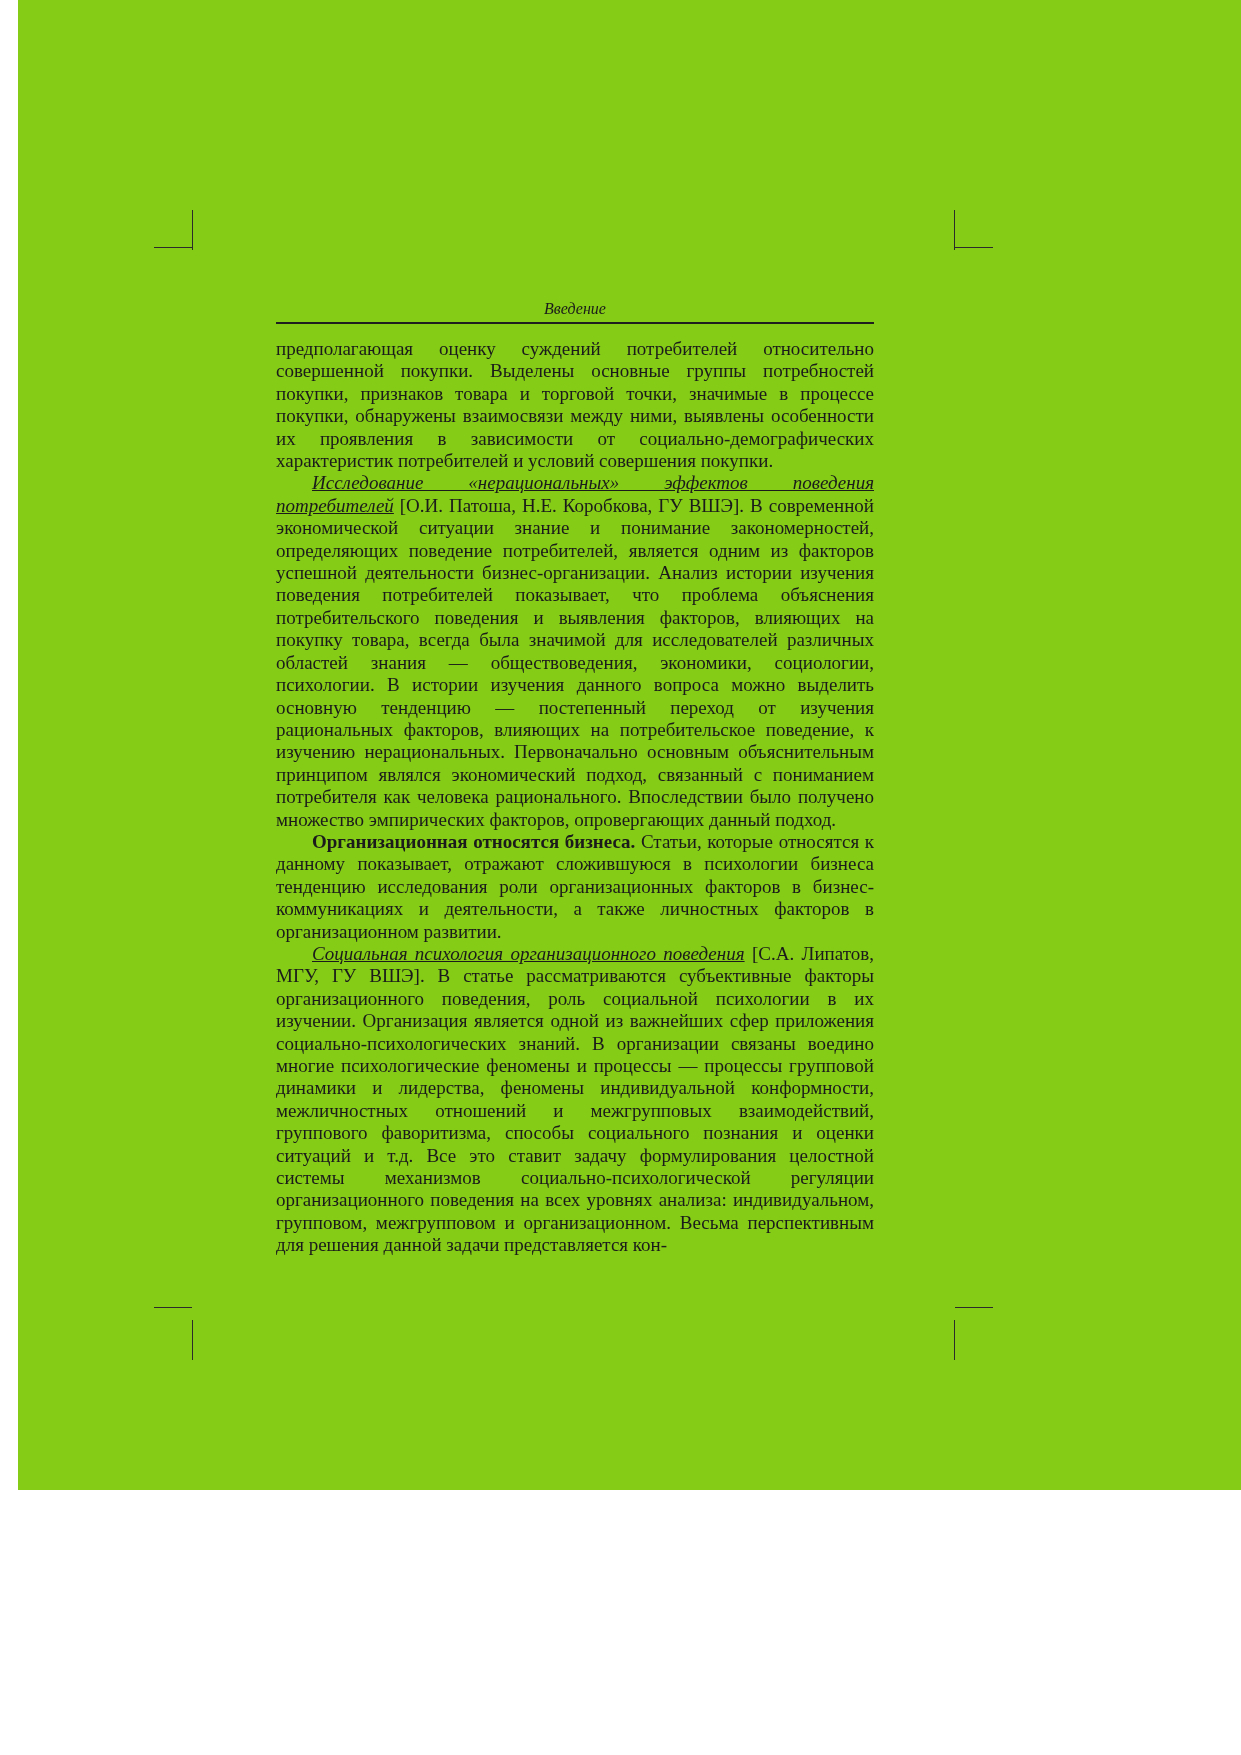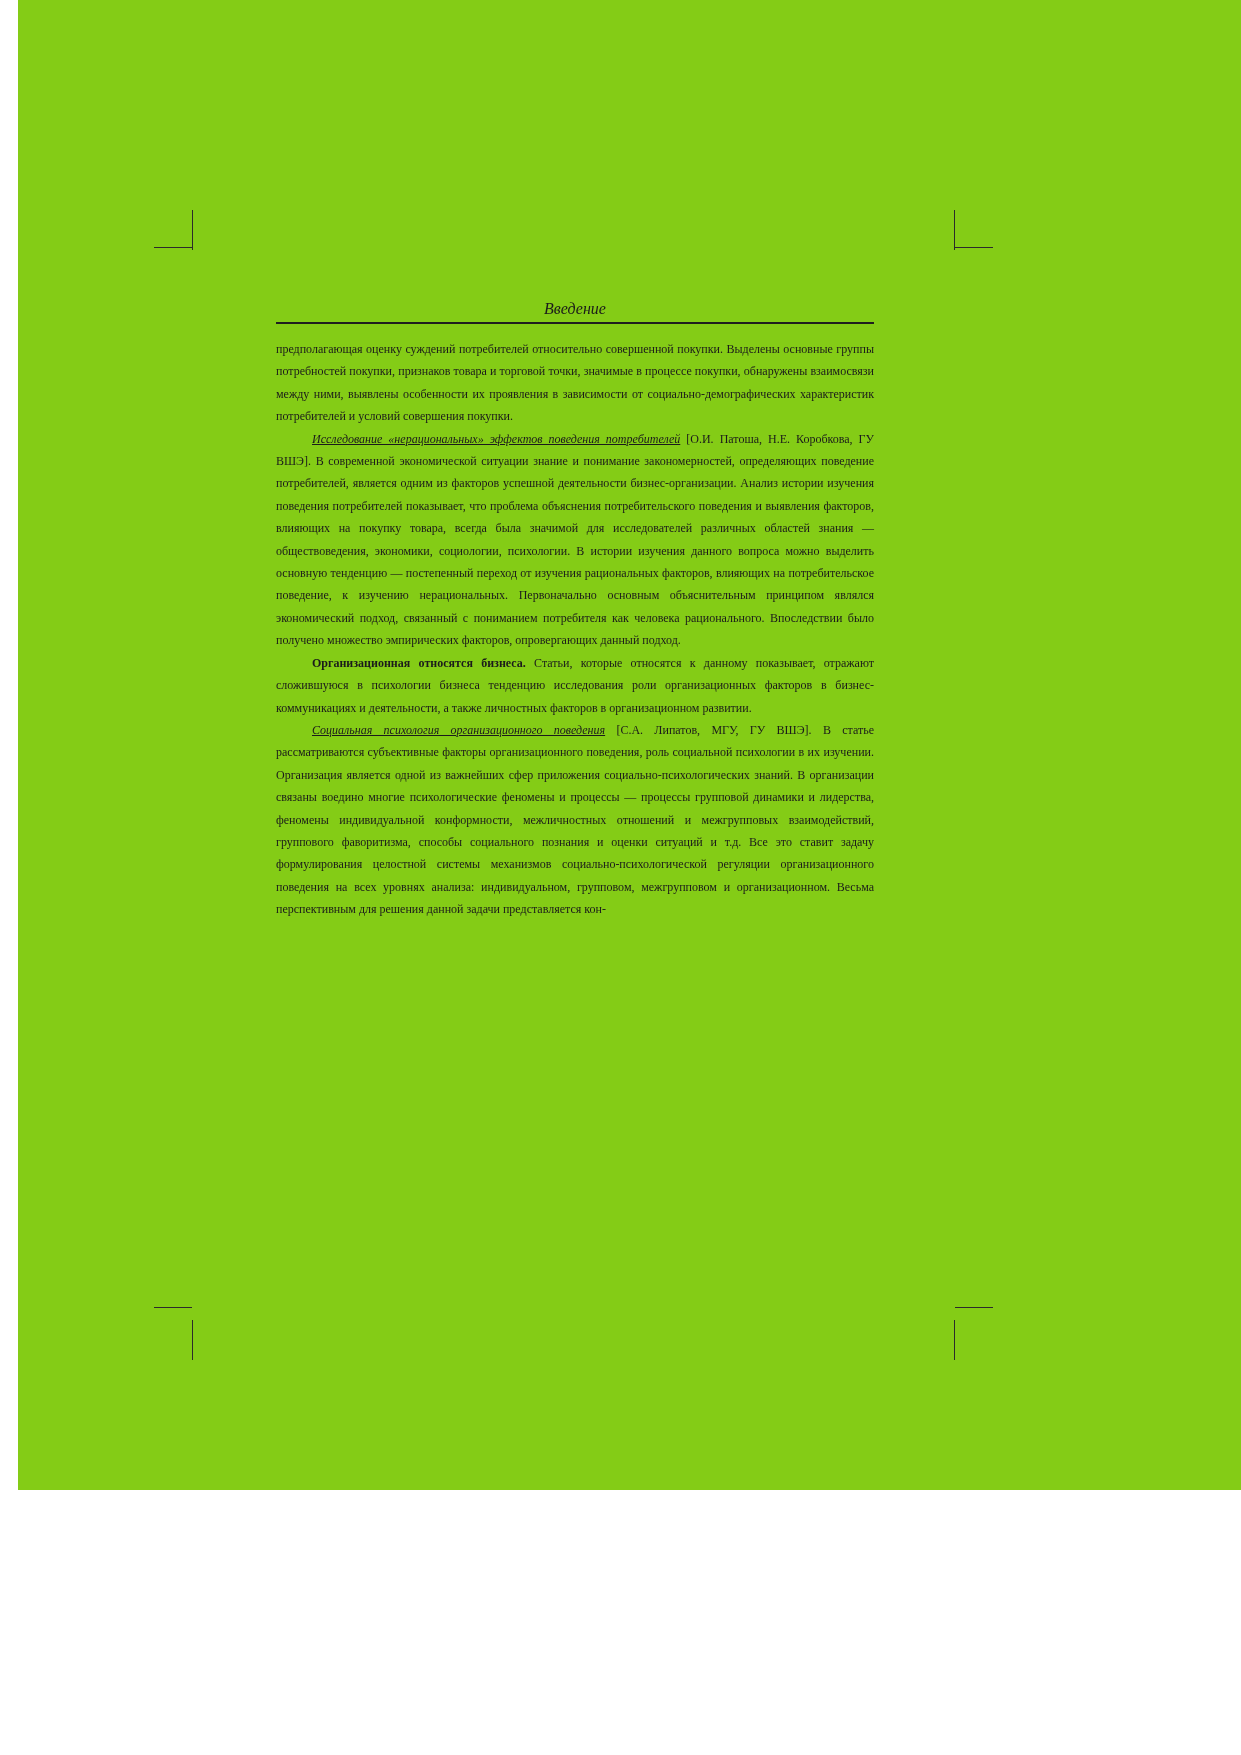--- a/index.html
+++ b/index.html
@@ -41,21 +41,21 @@
     top: 322px;
     width: 598px;
     height: 2px;
     background: #1f1f1f;
   }
   .text-block {
     position: absolute;
     left: 258px;
     top: 338px;
     width: 598px;
-    font-size: 12px;
+    font-size: 19px;
     line-height: 22.4px;
     text-align: justify;
   }
   .text-block p { margin: 0; padding: 0; }
   .text-block p.indent { text-indent: 36px; }
   .lead-italic { font-style: italic; text-decoration: underline; }
   .lead-bold { font-weight: bold; }
 
   .page-number {
     position: absolute;

